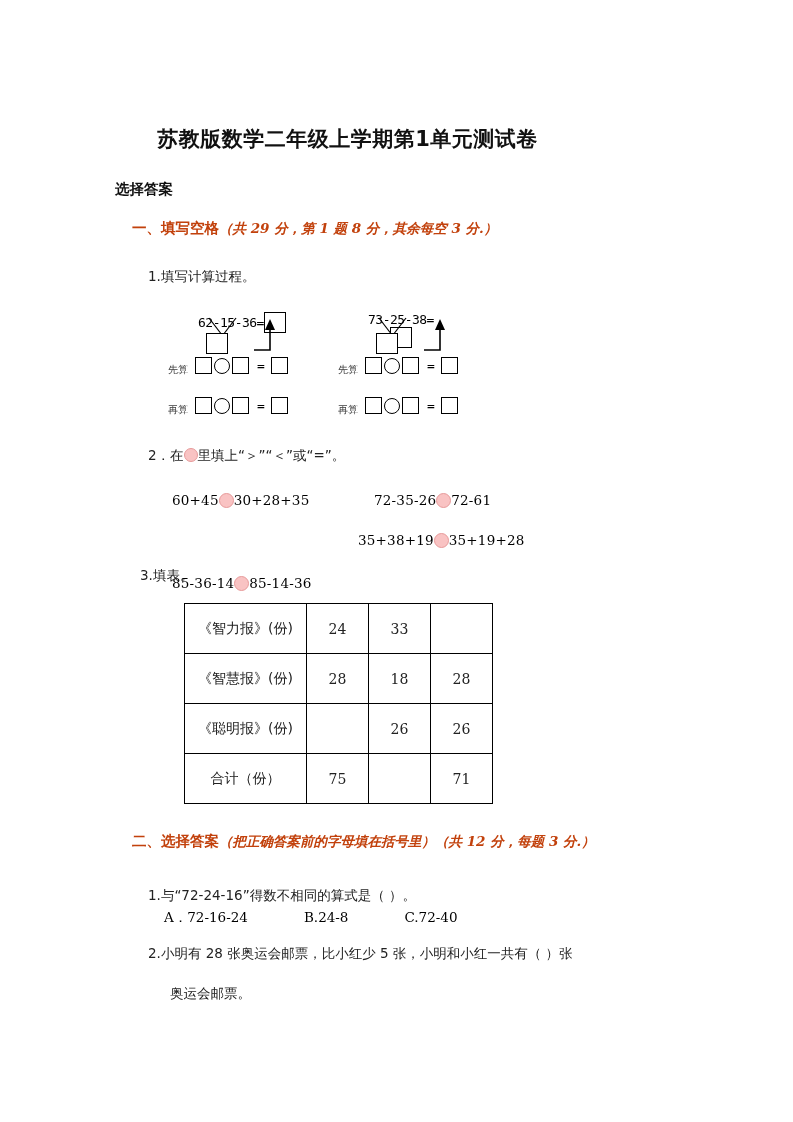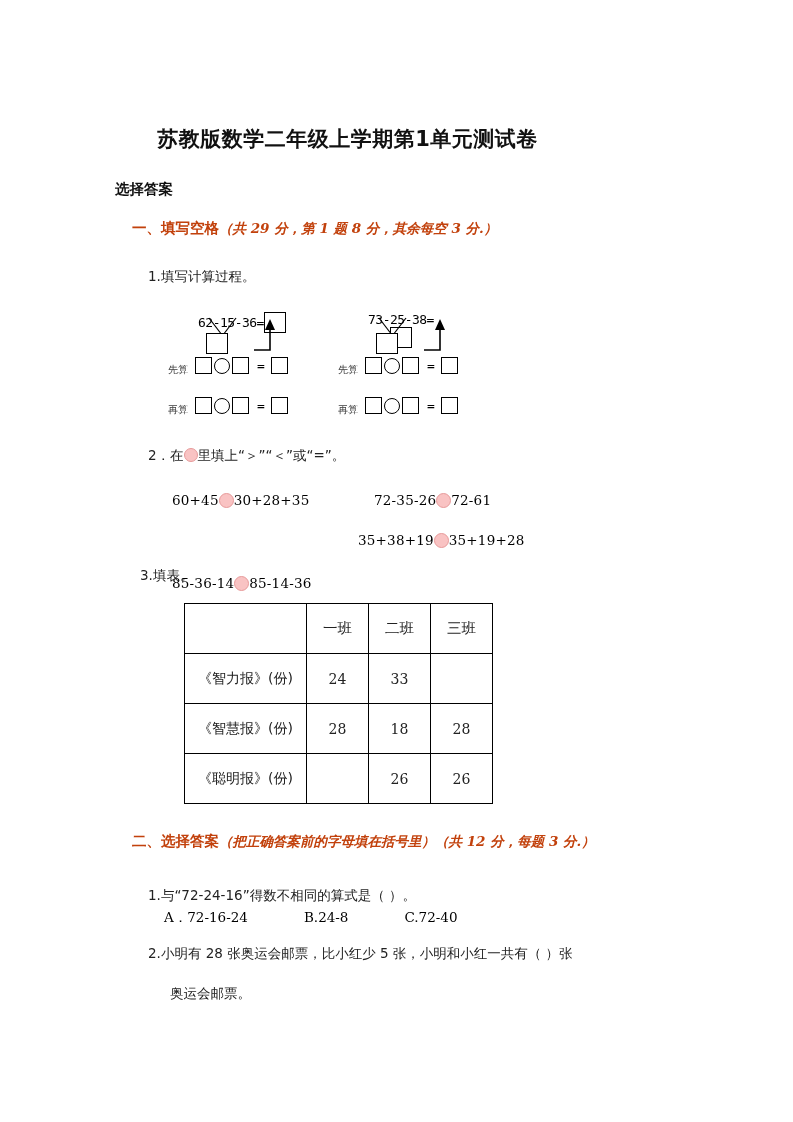--- a/index.html
+++ b/index.html
@@ -279,44 +279,44 @@
     <span>85-36-14</span><span class="pcirc"></span><span>85-14-36</span>
   </div>
   <div class="cmp" style="top:532px; left:358px;">
     <span>35+38+19</span><span class="pcirc"></span><span>35+19+28</span>
   </div>
 
   <div class="q-line cjk" style="top:567px; left:140px;">3.填表。</div>
 
   <table class="data-table">
     <tbody>
-        <tr>
-      <td class="c0"></td>
-      <td class="cn hdr">一班</td>
-      <td class="cn hdr">二班</td>
-      <td class="cn hdr">三班</td>
-    </tr>
     <tr>
       <td class="c0">《智力报》(份)</td>
       <td class="cn num">24</td>
       <td class="cn num">33</td>
       <td class="cn num"></td>
     </tr>
     <tr>
       <td class="c0">《智慧报》(份)</td>
       <td class="cn num">28</td>
       <td class="cn num">18</td>
       <td class="cn num">28</td>
     </tr>
     <tr>
       <td class="c0">《聪明报》(份)</td>
       <td class="cn num"></td>
       <td class="cn num">26</td>
       <td class="cn num">26</td>
     </tr>
+    <tr>
+      <td class="c0">合计（份）</td>
+      <td class="cn num">75</td>
+      <td class="cn num"></td>
+      <td class="cn num">71</td>
+    </tr>
   </tbody>
     </table>
 
   <div class="sec-head" style="top:832px;">
     <span>二、选择答案</span><span class="paren">（把正确答案前的字母填在括号里）（共 12 分，每题 3 分.）</span>
   </div>
 
   <div class="q-line cjk" style="top:887px; left:148px;">1.与“72-24-16”得数不相同的算式是（        ）。</div>
 
   <div class="choices" style="top:909px; left:164px;">

